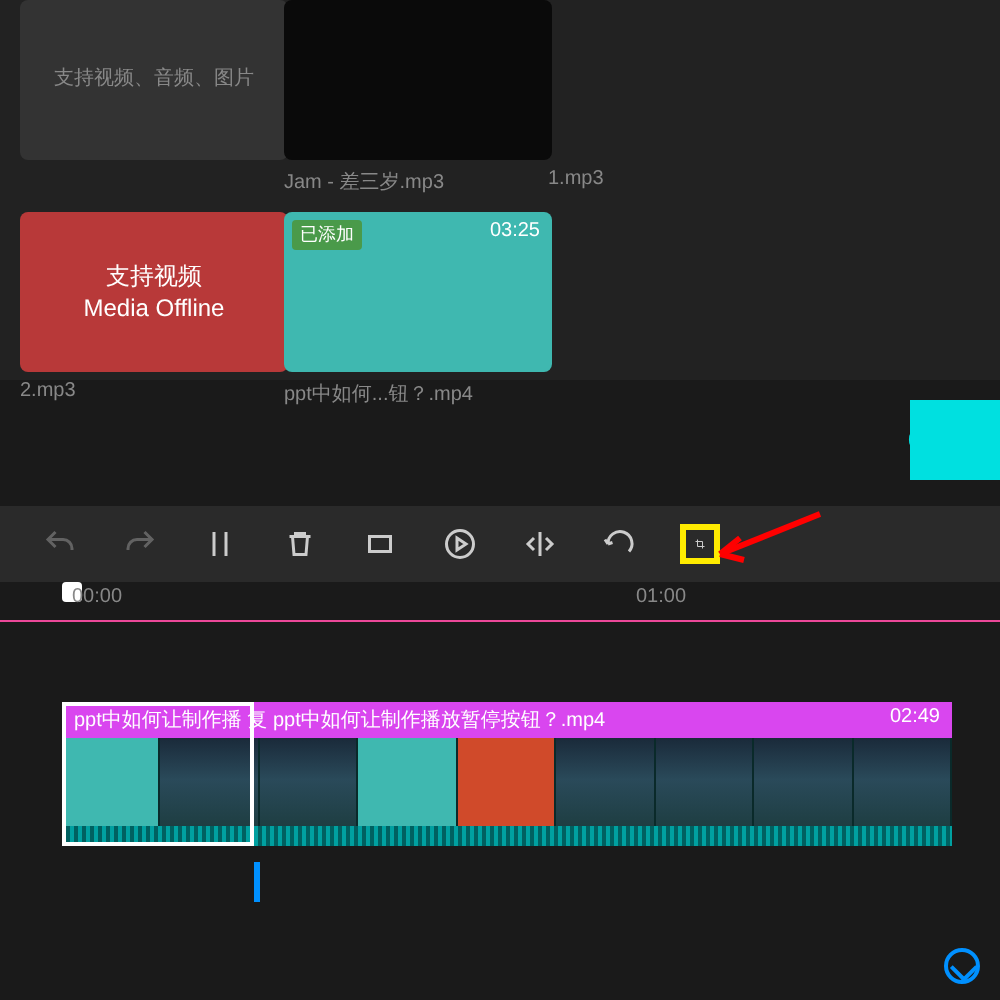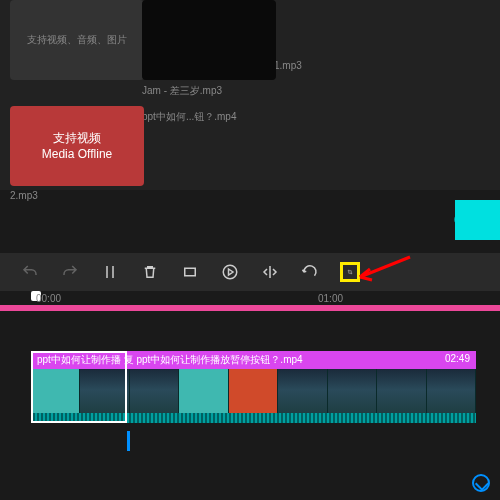--- a/index.html
+++ b/index.html
@@ -16,21 +16,21 @@
 .duration { position: absolute; top: 4px; right: 6px; color: #fff; font-size: 10px; }
 .media-label { color: #888; font-size: 10px; margin-top: 4px; white-space: nowrap; overflow: hidden; text-overflow: ellipsis; }
 .preview-strip { position: absolute; right: 0; top: 200px; width: 45px; height: 40px; background: #00e0e0; }
 .timecode { position: absolute; right: 6px; top: 213px; color: #00e0e0; font-size: 12px; }
 .toolbar { position: absolute; top: 253px; left: 0; right: 0; height: 38px; background: #2a2a2a; display: flex; align-items: center; padding: 0 20px; gap: 20px; }
 .tool-btn { width: 20px; height: 20px; display: flex; align-items: center; justify-content: center; color: #ccc; cursor: pointer; }
 .tool-btn svg { width: 18px; height: 18px; }
 .highlight { border: 3px solid #ffeb00; padding: 4px; }
 .arrow { position: absolute; top: 255px; left: 355px; pointer-events: none; }
 .timeline { position: absolute; top: 291px; left: 0; right: 0; bottom: 0; background: #1a1a1a; }
-.ruler { height: 20px; position: relative; border-bottom: 6px solid #ec4899; }
+.ruler { height: 20px; position: relative; border-bottom: 1px solid #ec4899; }
 .ruler-label { position: absolute; top: 2px; color: #888; font-size: 10px; }
 .playhead { position: absolute; top: 0; left: 31px; width: 10px; height: 10px; background: #fff; border-radius: 2px; }
 .clip-area { position: relative; margin-top: 40px; }
 .clip { position: absolute; left: 31px; width: 445px; height: 72px; }
 .clip-header { background: #d946ef; color: #fff; font-size: 10px; padding: 2px 6px; white-space: nowrap; overflow: hidden; display: flex; justify-content: space-between; }
 .clip-thumbs { display: flex; height: 52px; background: #1a3a3a; }
 .clip-thumb { flex: 1; background: linear-gradient(180deg, #1a2a3a 0%, #2a4a5a 40%, #1a3a3a 100%); border-right: 1px solid #0a2a2a; position: relative; }
 .clip-thumb-teal { background: #3fb8b0; }
 .clip-thumb-ppt { background: #d04a2a; }
 .waveform { position: absolute; bottom: 0; left: 0; right: 0; height: 10px; background: repeating-linear-gradient(90deg, #00a0a0 0 2px, #006060 2px 4px); }
@@ -48,32 +48,36 @@
 <div class="media-panel">
   <div class="media-row">
     <div class="media-item">
       <div class="thumb thumb-dark">支持视频、音频、图片</div>
     </div>
     <div class="media-item">
       <div class="thumb thumb-black"></div>
       <div class="media-label">Jam - 差三岁.mp3</div>
     </div>
     <div class="media-item">
-      <div class="media-label" style="margin-top:60px">1.mp3</div>
+      <div class="media-label" style="margin-top:84px">1.mp3</div>
     </div>
   </div>
   <div class="media-row">
     <div class="media-item">
       <div class="thumb thumb-red">
         <div>支持视频</div>
         <div>Media Offline</div>
       </div>
       <div class="media-label">2.mp3</div>
     </div>
     <div class="media-item">
+      <div class="thumb thumb-teal">
+        <span class="badge">已添加</span>
+        <span class="duration">03:25</span>
+      </div>
       <div class="media-label">ppt中如何...钮？.mp4</div>
     </div>
   </div>
 </div>
 
 <div class="preview-strip"></div>
 <div class="timecode">00:00:0</div>
 
 <div class="toolbar">
   <div class="tool-btn dim">

